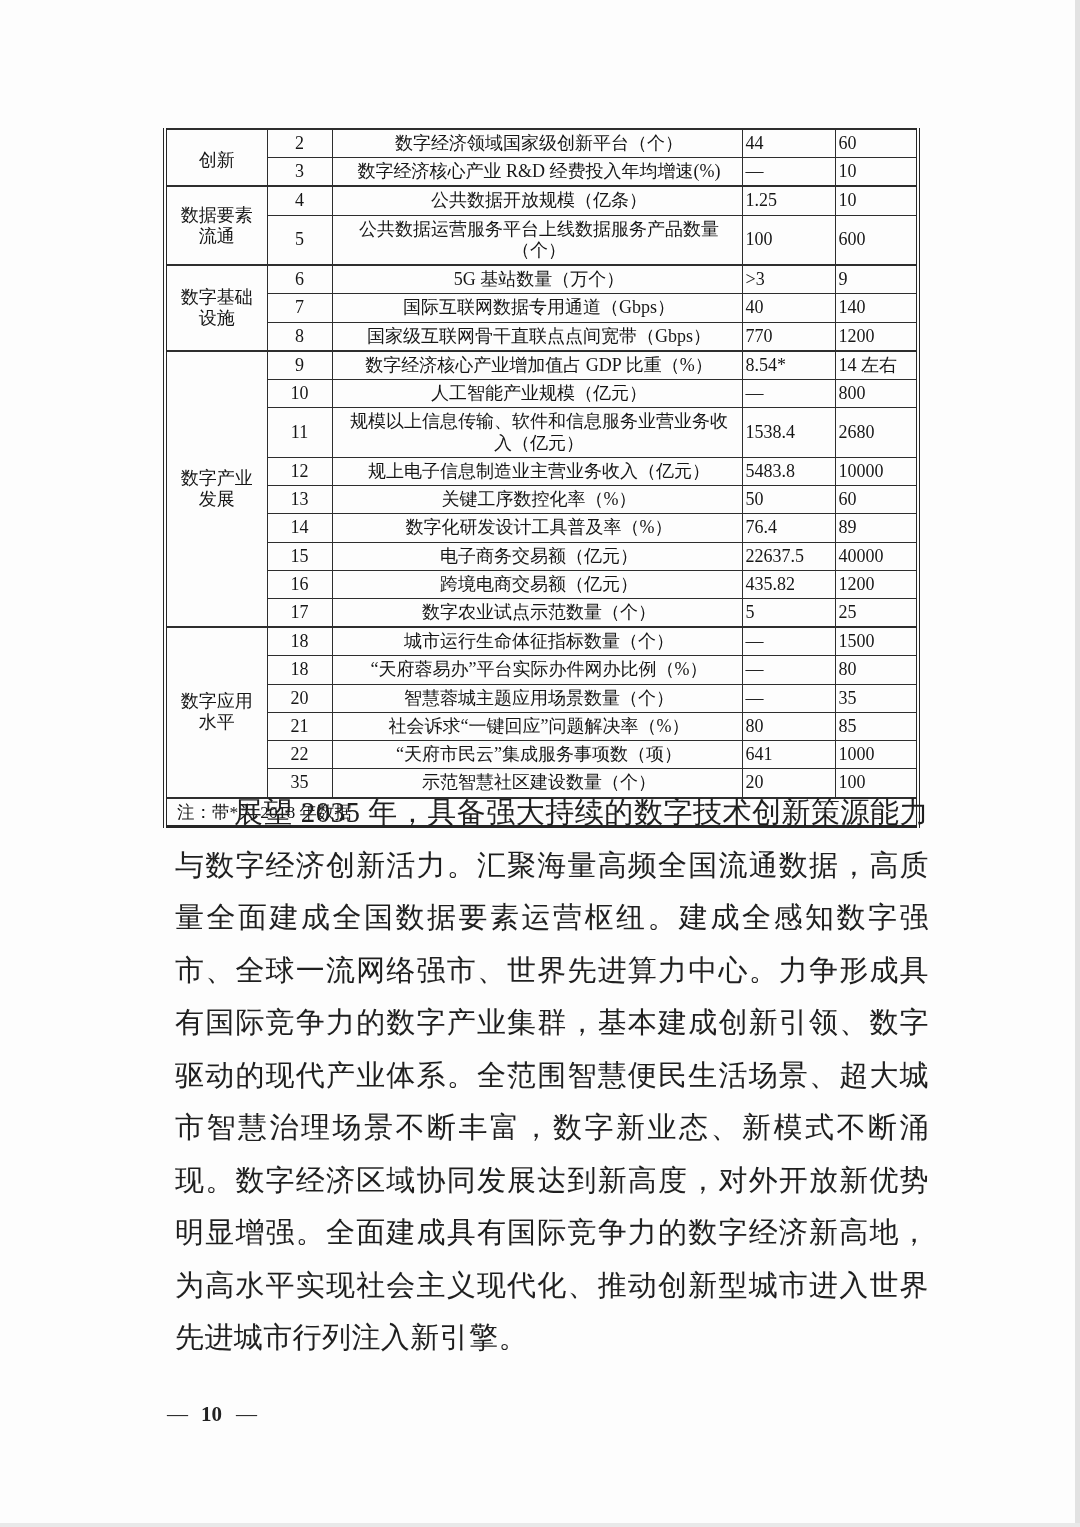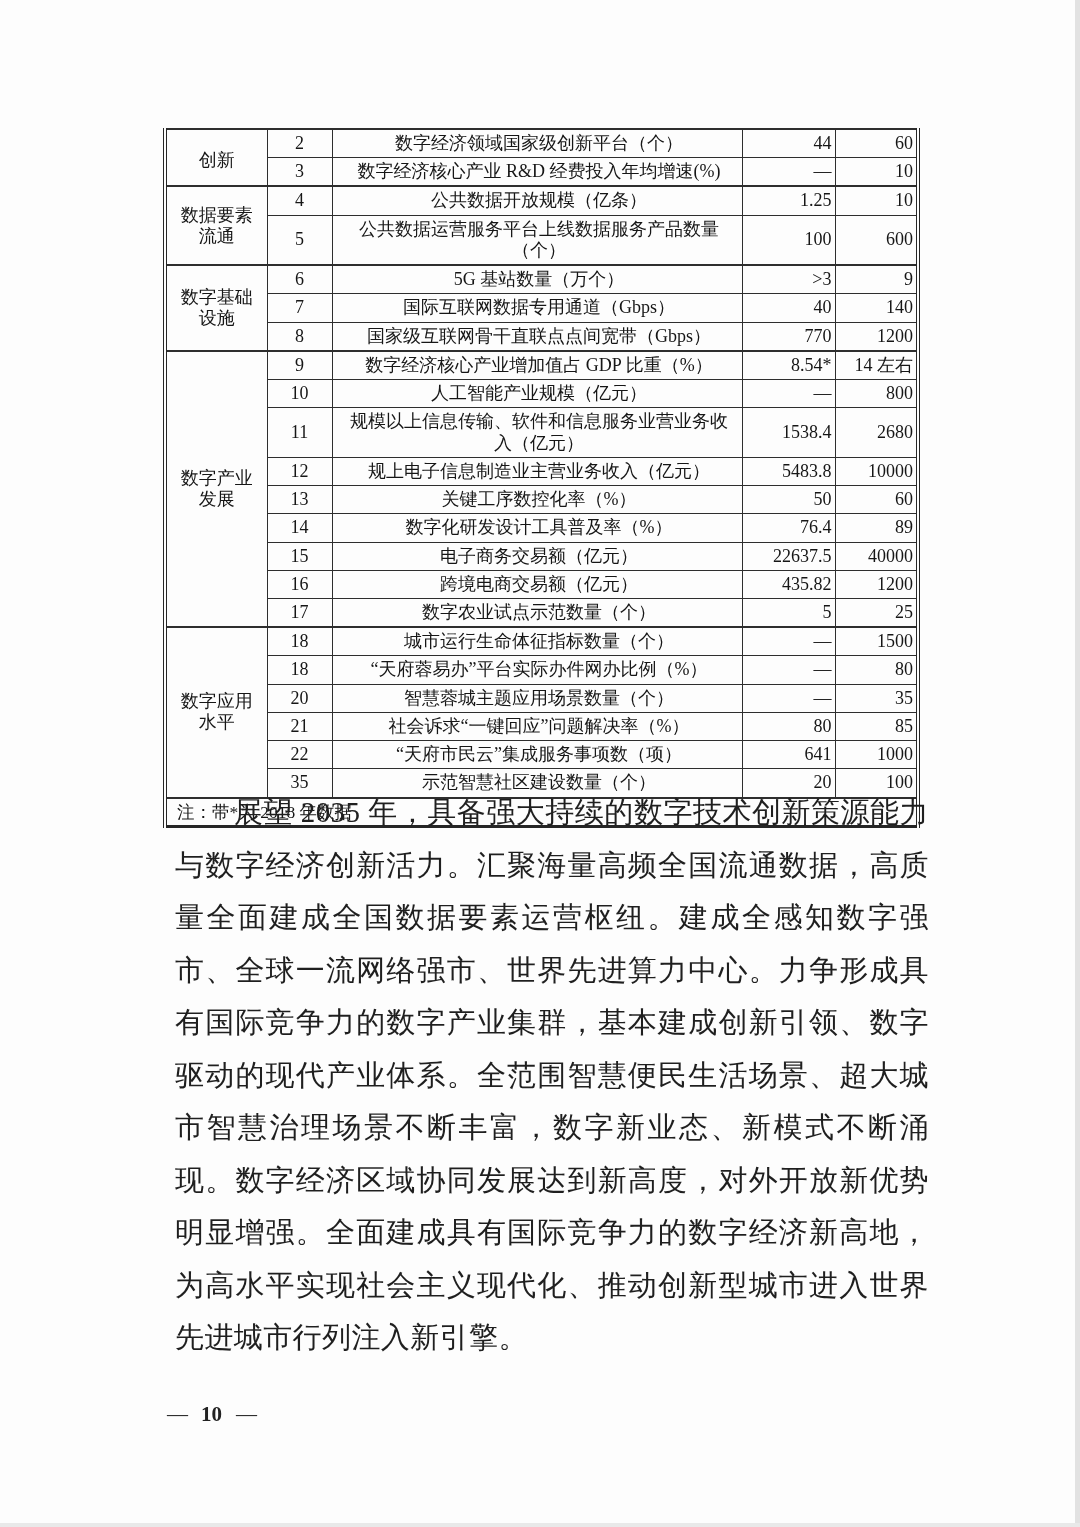--- a/index.html
+++ b/index.html
@@ -45,21 +45,21 @@
     vertical-align: middle;
     color: #161616;
   }
   td.cat {
     text-align: center;
     padding: 2px 6px;
   }
   td.cat-top { vertical-align: top; padding-top: 7px; }
   td.num { text-align: center; padding: 2px 2px; }
   td.ind { text-align: center; padding: 3px 8px 3px 12px; }
-  td.val { text-align: right; padding: 2px 3px; }
+  td.val { text-align: left; padding: 2px 3px; }
   tr.group-first td { border-top-width: 2.5px; }
   tr.note-row td {
     border-top-width: 2px;
     text-align: left;
     padding: 3px 17px 3px 10px;
     font-size: 17.5px;
   }
 
   
   .body-text {

